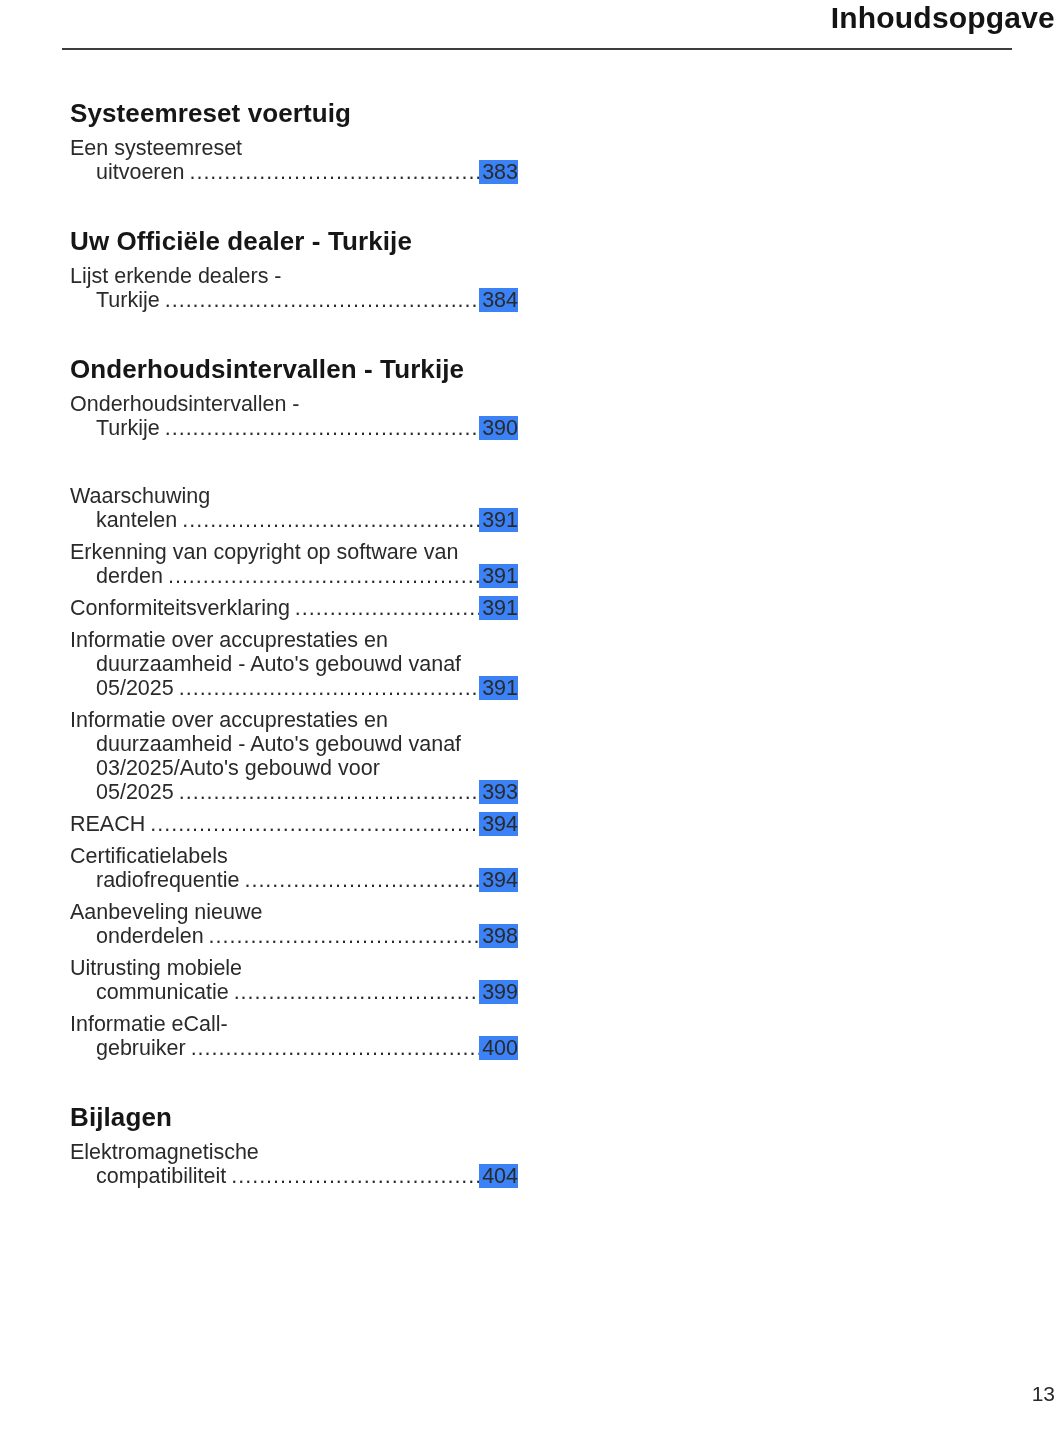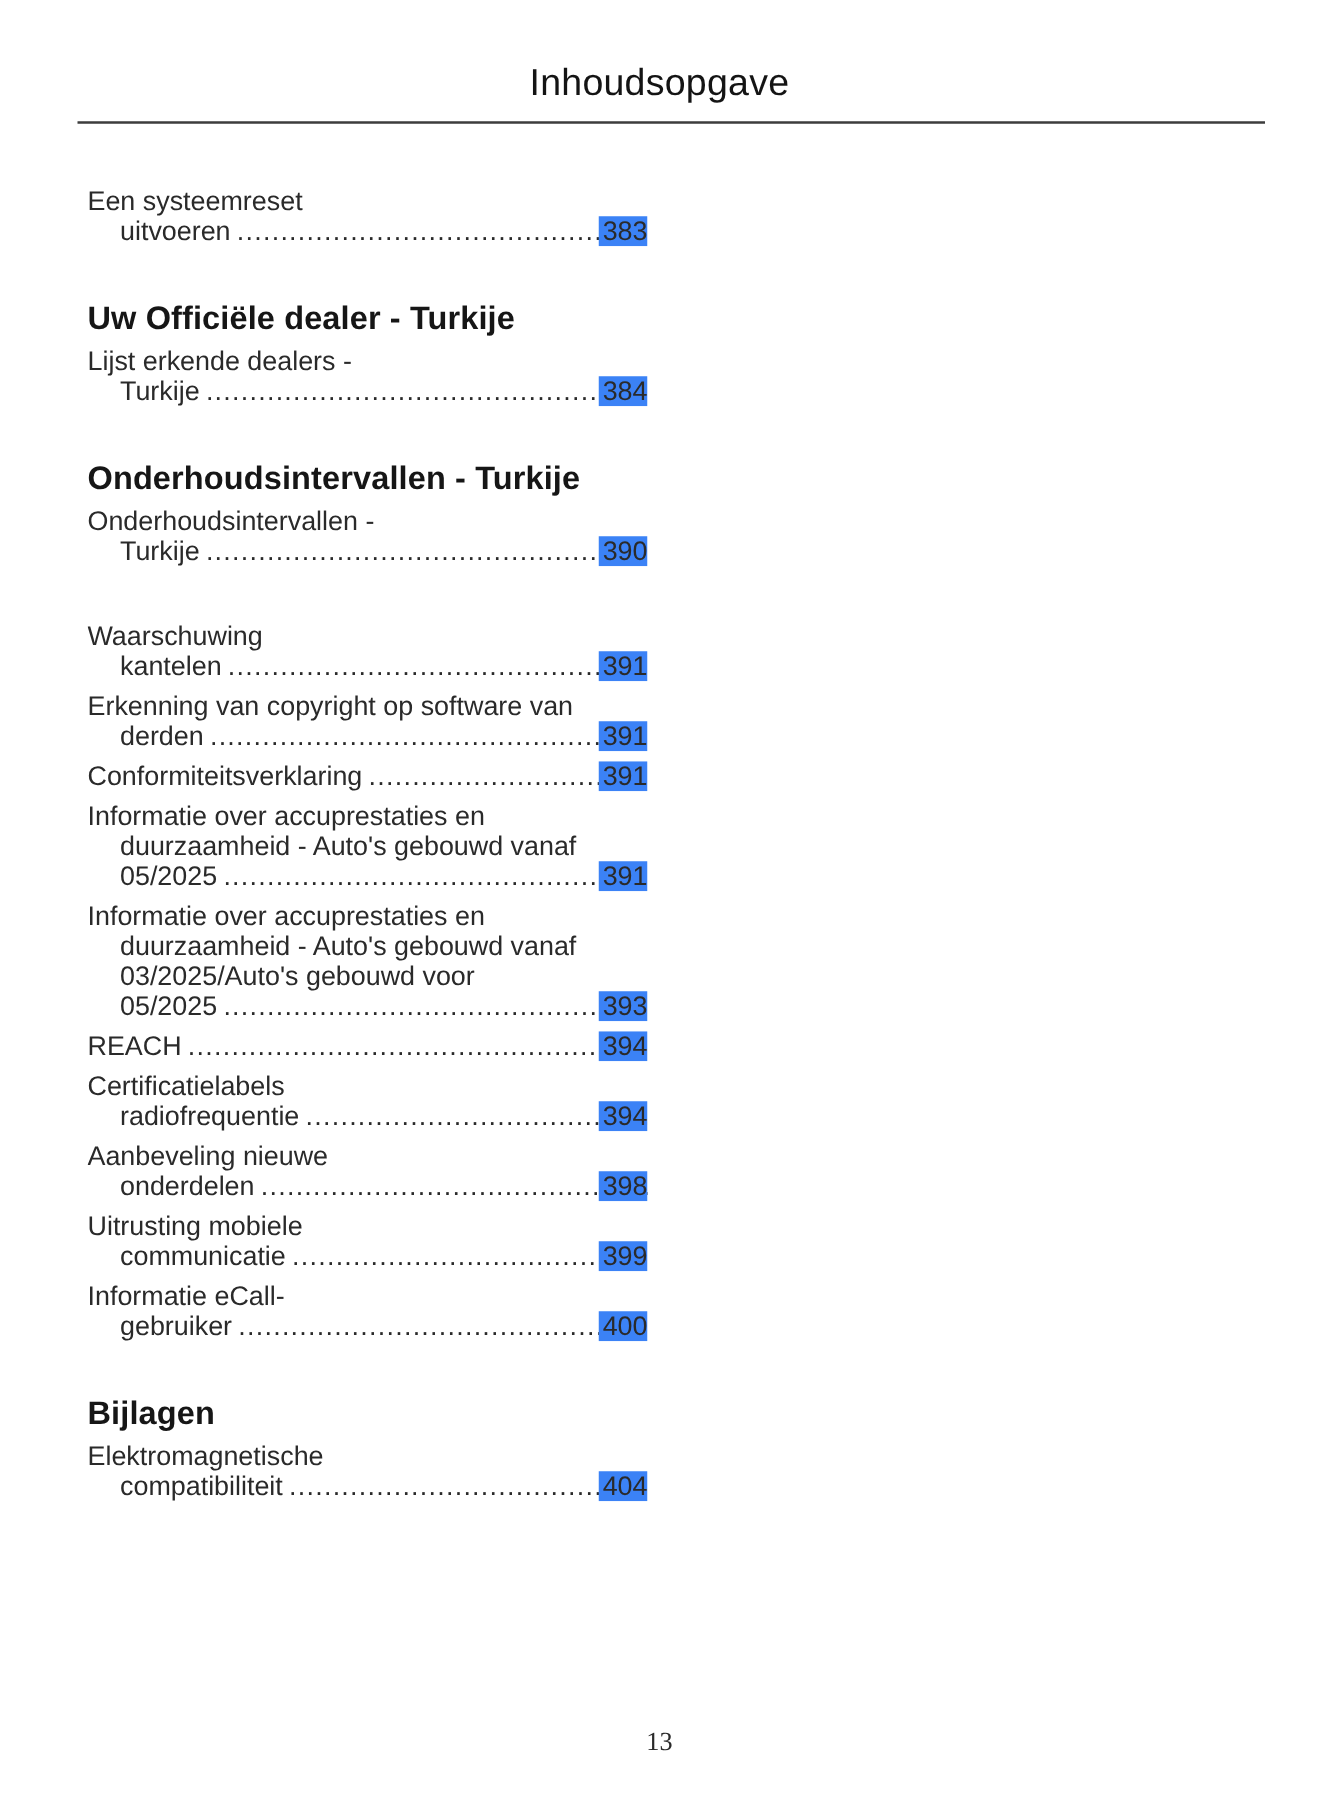--- a/index.html
+++ b/index.html
@@ -6,25 +6,24 @@
   html, body { width: 1055px; }
   body {
     height: 1448px;
     background: #ffffff;
     font-family: "Liberation Sans", sans-serif;
     color: #242424;
     position: relative;
     overflow: hidden;
   }
   .doc-title {
-    margin-top: 49px;
-    text-align: center;
+    text-align: right;
     font-size: 30px;
     line-height: 35px;
-    font-weight: normal;
+    font-weight: bold;
     letter-spacing: 0.2px;
     color: #141414;
   }
   .header-rule {
     height: 2px;
     background: #3d3d3d;
     width: 950px;
     margin: 13px 43px 0 62px;
   }
   .toc {
@@ -67,37 +66,37 @@
     bottom: 0;
     background: #3b82f6;
     padding-left: 3px;
     text-indent: 0;
   }
   .page-number {
     position: absolute;
     bottom: 42px;
     left: 0;
     width: 100%;
-    text-align: center;
+    text-align: right;
     font-size: 21px;
     color: #2a2a2a;
-    font-family: Liberation Serif, serif;
   }
 </style>
 </head>
 <body>
 
 <header>
   <h1 class="doc-title">Inhoudsopgave</h1>
   <div class="header-rule"></div>
 </header>
 
 <main class="toc">
 
   <section class="toc-section">
+    <h2 class="section-heading">Systeemreset voertuig</h2>
     <p class="toc-entry"><span class="entry-label">Een systeemreset uitvoeren</span><span class="entry-dots">........................................................................................................................</span><span class="entry-page">383</span></p>
   </section>
 
   <section class="toc-section">
     <h2 class="section-heading">Uw Officiële dealer - Turkije</h2>
     <p class="toc-entry"><span class="entry-label">Lijst erkende dealers - Turkije</span><span class="entry-dots">........................................................................................................................</span><span class="entry-page">384</span></p>
   </section>
 
   <section class="toc-section">
     <h2 class="section-heading">Onderhoudsintervallen - Turkije</h2>

